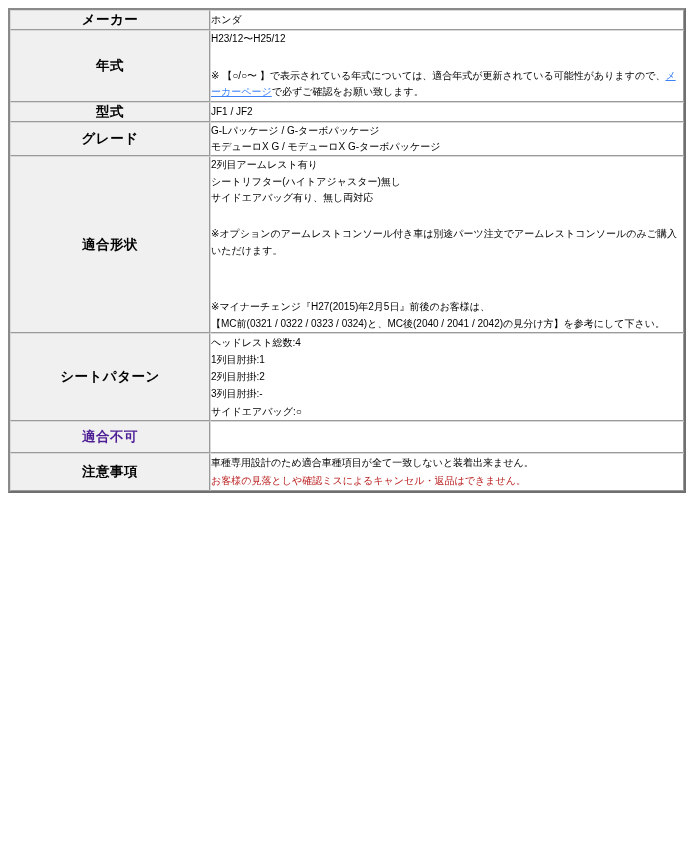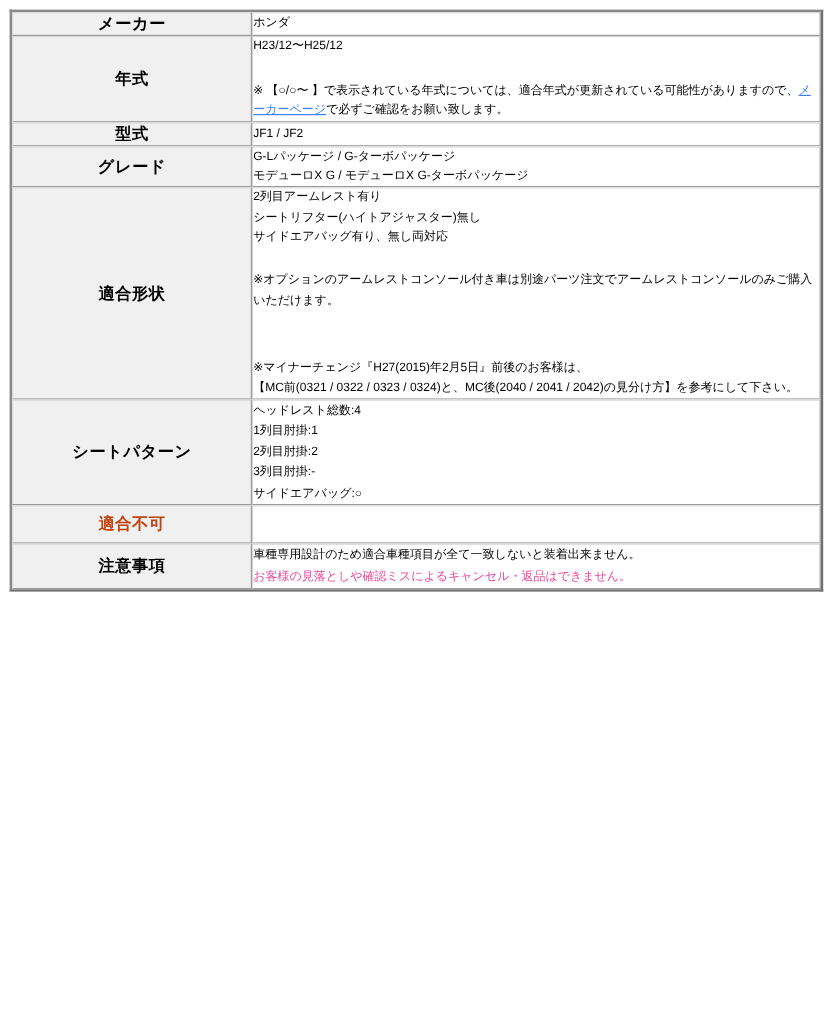--- a/index.html
+++ b/index.html
@@ -64,22 +64,22 @@
     border-color: #e4e4e4 #9a9a9a #9a9a9a #cfcfcf;
   }
 
   td.val .ln { display: block; white-space: pre-wrap; }
   td.val .gap { display: block; height: 20px; }
   td.val p {
     margin: 0;
     white-space: normal;
   }
 
-  .lbl-danger { color: #c2410c; }
-  .note-blue { color: #ec4899; }
+  .lbl-danger { color: #4c1d95; }
+  .note-blue { color: #b91c1c; }
 
   a.ext-link {
     color: #3b82f6;
     text-decoration: underline;
   }
 
   .empty-cell { min-height: 30px; display: block; }
 
   .r-maker td, .r-model td, .r-capacity td, .r-type td { }
   .r-year td.val { line-height: 1.66; }

